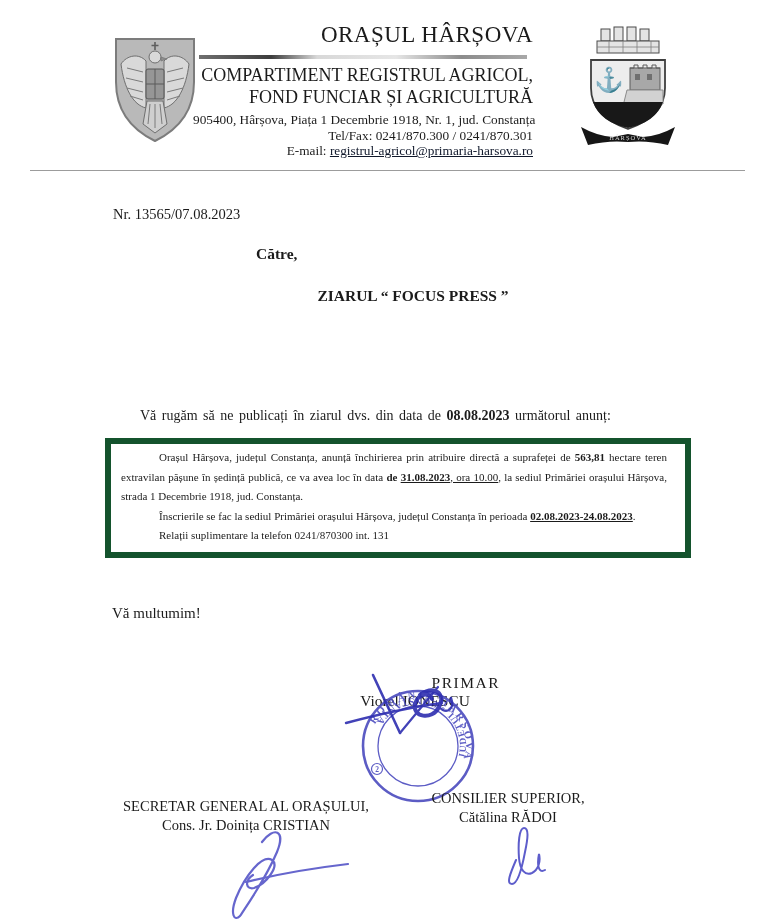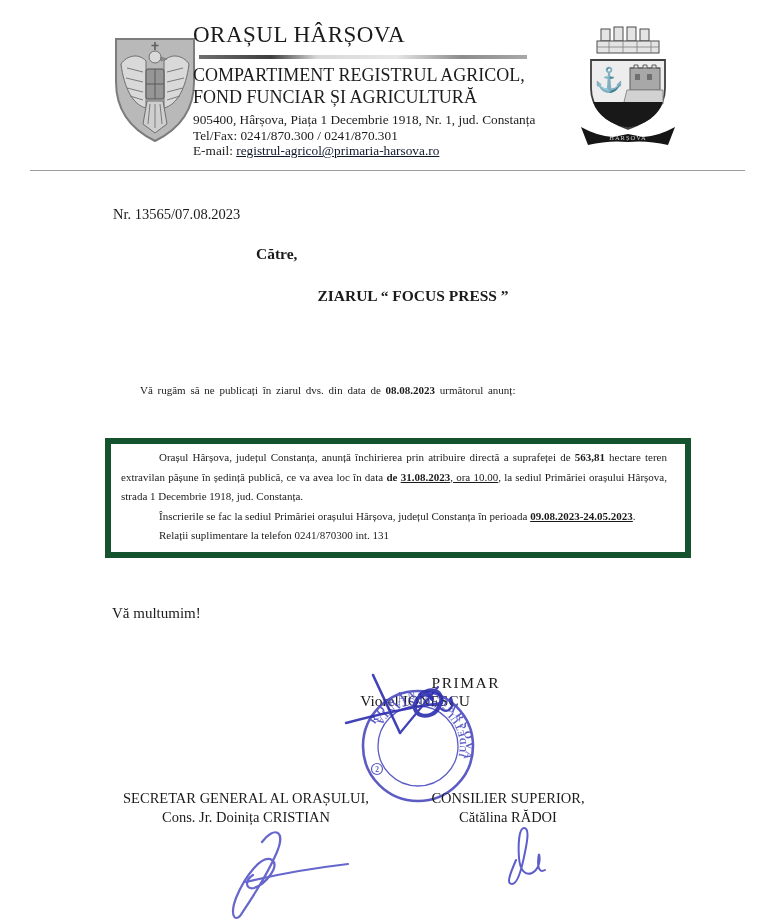--- a/index.html
+++ b/index.html
@@ -4,46 +4,46 @@
 <style>
   html,body{margin:0;padding:0;background:#9a9a9a;}
   .page{
     position:relative;width:775px;height:922px;background:#ffffff;
     font-family:"Liberation Serif","DejaVu Serif",serif;color:#1b1b1b;
     overflow:hidden;margin:0 auto;
   }
   .abs{position:absolute;}
 
   
-  .head-center{left:193px;top:22px;width:340px;text-align:left;}
+  .head-center{left:193px;top:22px;width:340px;text-align:right;}
   .h-title{font-size:23px;letter-spacing:.5px;white-space:nowrap;}
   .h-bar{height:4px;margin:7px 6px 5px 6px;
     background:linear-gradient(90deg,#6f6f6f 0%,#3d3d3d 22%,#d8d8d8 36%,#e6e6e6 60%,#8c8c8c 80%,#a8a8a8 100%);}
   .h-dept{font-size:18px;line-height:22px;white-space:nowrap;}
   .h-contact{font-size:13.3px;line-height:15.5px;white-space:nowrap;}
   .h-email a{color:#0f172a;text-decoration:underline;}
   .rule{left:30px;width:715px;top:170px;border-top:1.6px solid #9c9c9c;}
 
   
   .nr{left:113px;top:206px;font-size:14.5px;}
   .salutation{left:256px;top:245px;font-size:15.5px;font-weight:bold;}
   .recipient{left:298px;top:285px;width:230px;text-align:center;
     font-size:15.5px;font-weight:bold;line-height:22px;}
   .recipient .l3{word-spacing:4px;}
-  .intro{left:140px;top:384px;width:450px;font-size:11px;word-spacing:2px;white-space:nowrap;}
+  .intro{left:140px;top:408px;width:450px;font-size:14px;word-spacing:2px;white-space:nowrap;}
   .ann-box{left:105px;top:438px;width:546px;border:6px solid #14532d;
     padding:4px 18px 6px 10px;font-size:11px;line-height:19.5px;text-align:justify;}
   .ann-box p{margin:0;text-indent:38px;}
   .thanks{left:112px;top:605px;font-size:15px;}
 
   
   .primar{left:330px;top:674px;width:170px;text-align:center;font-size:15.5px;line-height:18px;}
   .primar .t{letter-spacing:1.5px;text-align:right;}
   .sig-block{top:789px;text-align:center;font-size:14.5px;line-height:19px;}
-  .sec{left:118px;width:256px;}
+  .sec{left:118px;width:256px;margin-top:8px;}
   .cons{left:398px;width:220px;}
   .stamp-svg{left:340px;top:663px;width:156px;height:166px;}
   .sig-left{left:196px;top:826px;width:160px;height:95px;}
   .sig-right{left:498px;top:818px;width:70px;height:75px;}
 
   .emblem-left{left:112px;top:36px;width:86px;height:108px;}
   .emblem-right{left:577px;top:24px;width:102px;height:124px;}
 </style>
 </head>
 <body>
@@ -108,21 +108,21 @@
   <div class="abs salutation">Către,</div>
 
   <div class="abs recipient">
     <div>ZIARUL “ FOCUS PRESS ”</div>
   </div>
 
   <div class="abs intro"><span>Vă rugăm să ne publicați în ziarul dvs. din data de </span><span style="font-weight: bold;">08.08.2023</span><span> următorul anunț:</span></div>
 
   <div class="abs ann-box">
     <p><span>Orașul Hârșova, județul Constanța, anunță închirierea prin atribuire directă a suprafeței de </span><span style="font-weight: bold;">563,81</span><span> hectare teren extravilan pășune în ședință publică, ce va avea loc în data </span><span style="font-weight: bold;">de</span><span> </span><span style="font-weight: bold; text-decoration: underline;">31.08.2023</span><span style="text-decoration: underline;">, ora 10.00</span><span>, la sediul Primăriei orașului Hârșova, strada 1 Decembrie 1918, jud. Constanța.</span></p>
-    <p><span>Înscrierile se fac la sediul Primăriei orașului Hârșova, județul Constanța în perioada </span><span style="font-weight: bold; text-decoration: underline;">09.08.2023-24.05.2023</span><span>.</span></p>
+    <p><span>Înscrierile se fac la sediul Primăriei orașului Hârșova, județul Constanța în perioada </span><span style="font-weight: bold; text-decoration: underline;">02.08.2023-24.08.2023</span><span>.</span></p>
     <p>Relații suplimentare la telefon 0241/870300 int. 131</p>
   </div>
 
   <div class="abs thanks">Vă multumim!</div>
 
   <div class="abs primar">
     <div class="t">PRIMAR</div>
     <div>Viorel IONESCU</div>
   </div>
 

